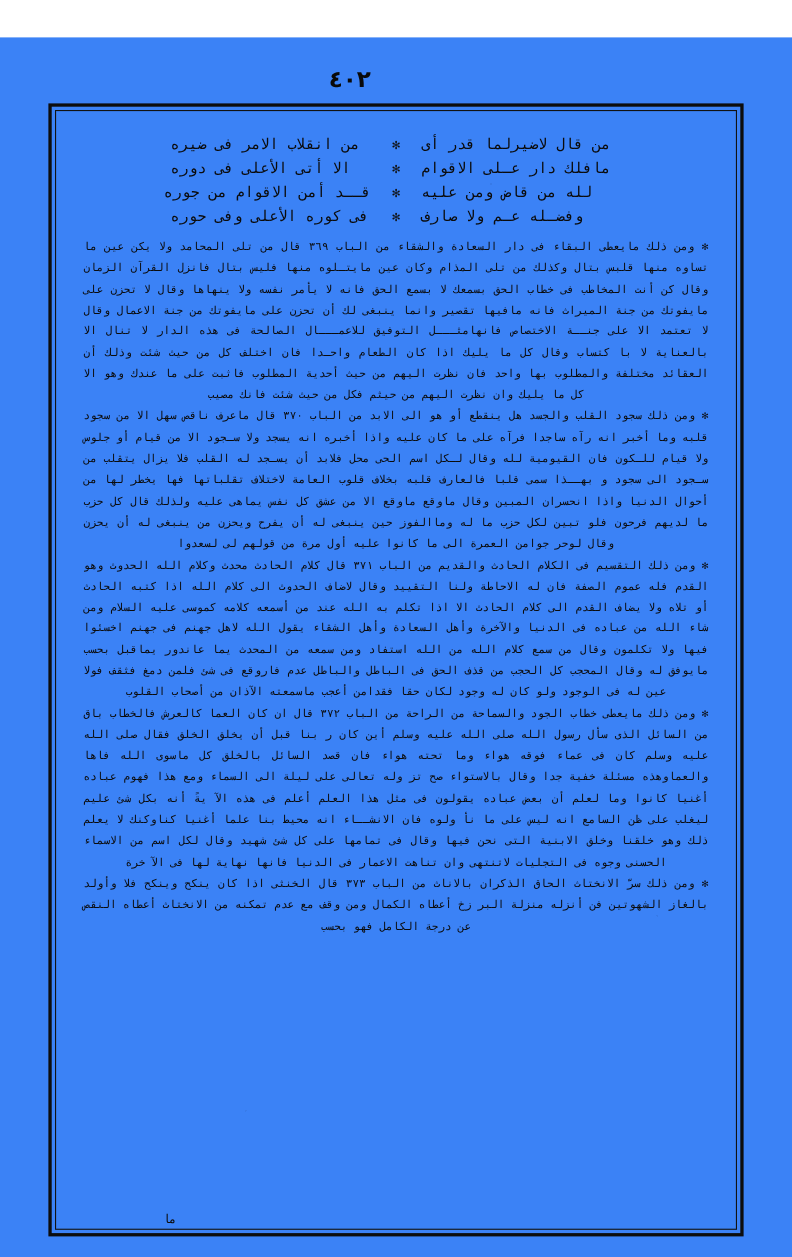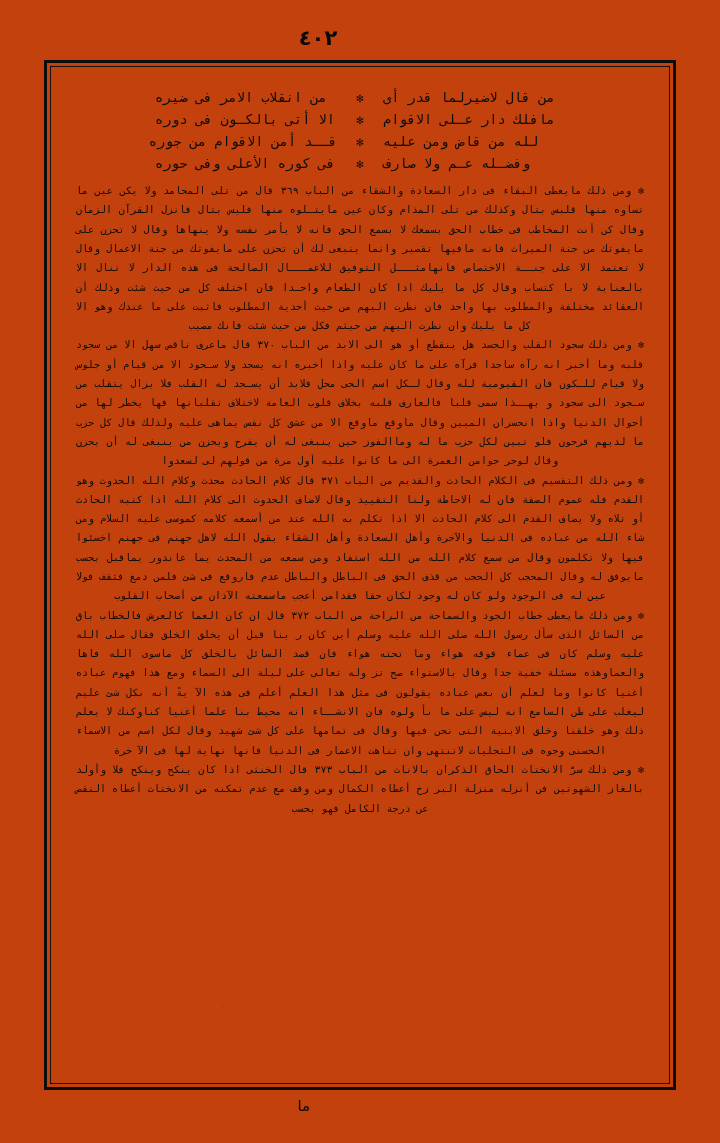--- a/index.html
+++ b/index.html
@@ -12,21 +12,22 @@
     width: 720px;
     height: 1143px;
     position: relative;
     overflow: hidden;
     font-family: "DejaVu Sans", sans-serif;
   }
 
   .page {
     position: absolute;
     inset: 0;
-    background: #c2410c;
+    background: #3b82f6;
+    margin-top: 34px;
   }
 
   
   .page-number {
     position: absolute;
     top: 26px;
     left: 0;
     right: 0;
     text-align: center;
     font-size: 21px;
@@ -117,21 +118,22 @@
     text-align: justify;
     text-justify: inter-word;
   }
 
   
   .catchword {
     position: absolute;
     left: 0;
     right: 0;
     bottom: 28px;
-    font-size: 15px;
+    text-align: center;
+    font-size: 11px;
     color: #0b0b0b;
   }
   .catchword-inner{
     display:inline-block;
     margin-right: 410px;
   }
 
   
   .speckle {
     position: absolute;
@@ -163,21 +165,21 @@
 
       <div class="verse">
         <span class="hemistich right">من قال لاضيرلما قدر أى</span>
         <span class="verse-sep">✻</span>
         <span class="hemistich left">من انقلاب الامر فى ضيره</span>
       </div>
 
       <div class="verse">
         <span class="hemistich right">مافلك دار عـلى الاقوام</span>
         <span class="verse-sep">✻</span>
-        <span class="hemistich left">الا أتى بالكـون فى دوره</span>
+        <span class="hemistich left">الا أتى الأعلى فى دوره</span>
       </div>
 
       <div class="verse">
         <span class="hemistich right">لله من قاض ومن عليه</span>
         <span class="verse-sep">✻</span>
         <span class="hemistich left">قــد أمن الاقوام من جوره</span>
       </div>
 
       <div class="verse">
         <span class="hemistich right">وفضـله عـم ولا صارف</span>

